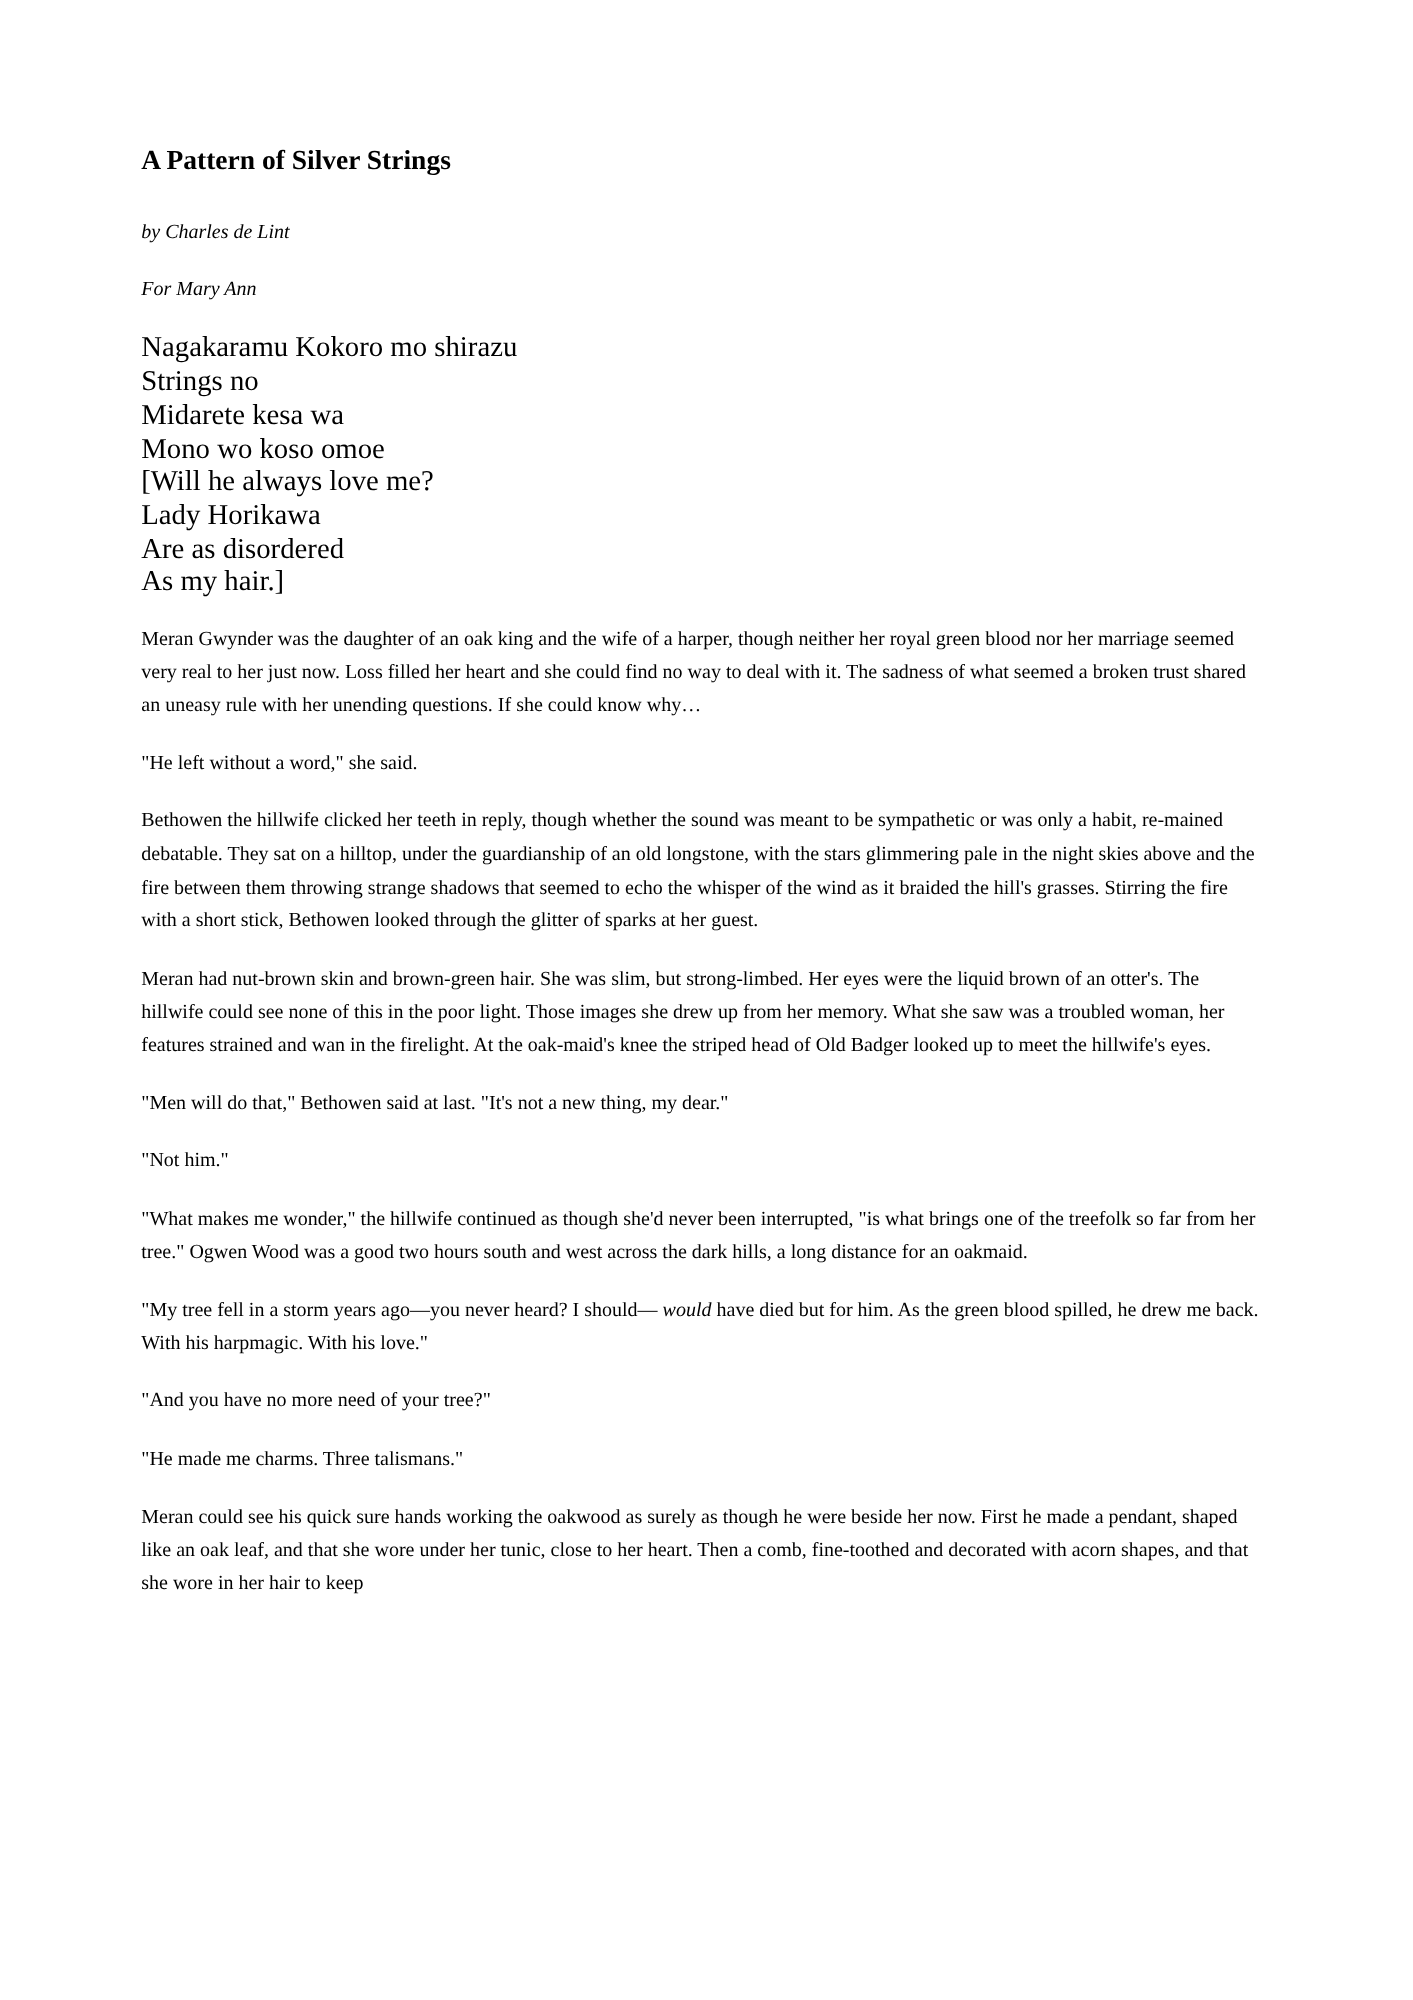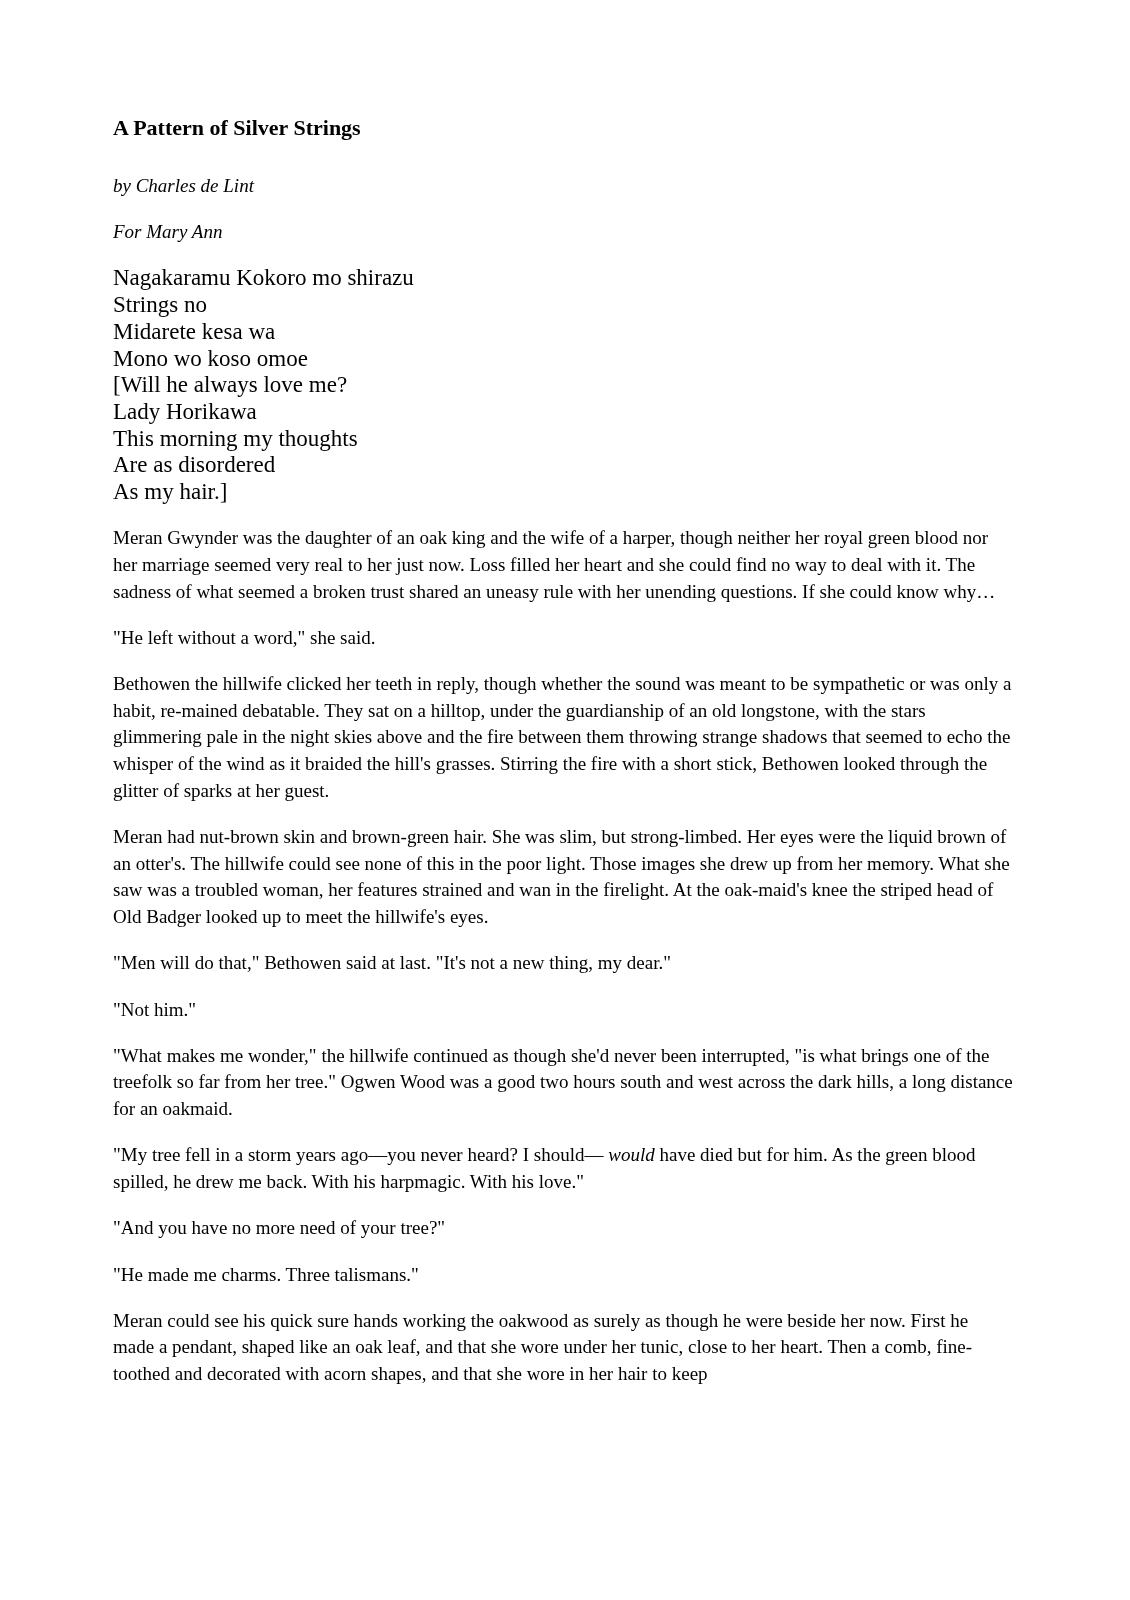--- a/index.html
+++ b/index.html
@@ -18,21 +18,21 @@
     width: 900px;
     padding: 108px 0 40px 113px;
   }
   h1.story-title {
     font-size: 22px;
     font-weight: bold;
     line-height: 39px;
     margin: 0 0 26px 0;
   }
   p {
-    font-size: 19px;
+    font-size: 16px;
     line-height: 26.7px;
     margin: 19.5px 0;
   }
   .italic {
     font-style: italic;
   }
   .poem {
     margin: 19.5px 0;
   }
   .poem-line {
@@ -53,21 +53,20 @@
 
   <p class="italic">For Mary Ann</p>
 
   <div class="poem">
     <div class="poem-line">Nagakaramu Kokoro mo shirazu</div>
     <div class="poem-line">Strings no</div>
     <div class="poem-line">Midarete kesa wa</div>
     <div class="poem-line">Mono wo koso omoe</div>
     <div class="poem-line">[Will he always love me?</div>
     <div class="poem-line">Lady Horikawa</div>
-    <div class="poem-line">This morning my thoughts</div>
     <div class="poem-line">Are as disordered</div>
     <div class="poem-line">As my hair.]</div>
   </div>
 
   <p>Meran Gwynder was the daughter of an oak king and the wife of a harper, though neither her royal green blood nor her marriage seemed very real to her just now. Loss filled her heart and she could find no way to deal with it. The sadness of what seemed a broken trust shared an uneasy rule with her unending questions. If she could know why…</p>
   <p>"He left without a word," she said.</p>
   <p>Bethowen the hillwife clicked her teeth in reply, though whether the sound was meant to be sympathetic or was only a habit, re-mained debatable. They sat on a hilltop, under the guardianship of an old longstone, with the stars glimmering pale in the night skies above and the fire between them throwing strange shadows that seemed to echo the whisper of the wind as it braided the hill's grasses. Stirring the fire with a short stick, Bethowen looked through the glitter of sparks at her guest.</p>
   <p>Meran had nut-brown skin and brown-green hair. She was slim, but strong-limbed. Her eyes were the liquid brown of an otter's. The hillwife could see none of this in the poor light. Those images she drew up from her memory. What she saw was a troubled woman, her features strained and wan in the firelight. At the oak-maid's knee the striped head of Old Badger looked up to meet the hillwife's eyes.</p>
   <p>"Men will do that," Bethowen said at last. "It's not a new thing, my dear."</p>
   <p>"Not him."</p>

